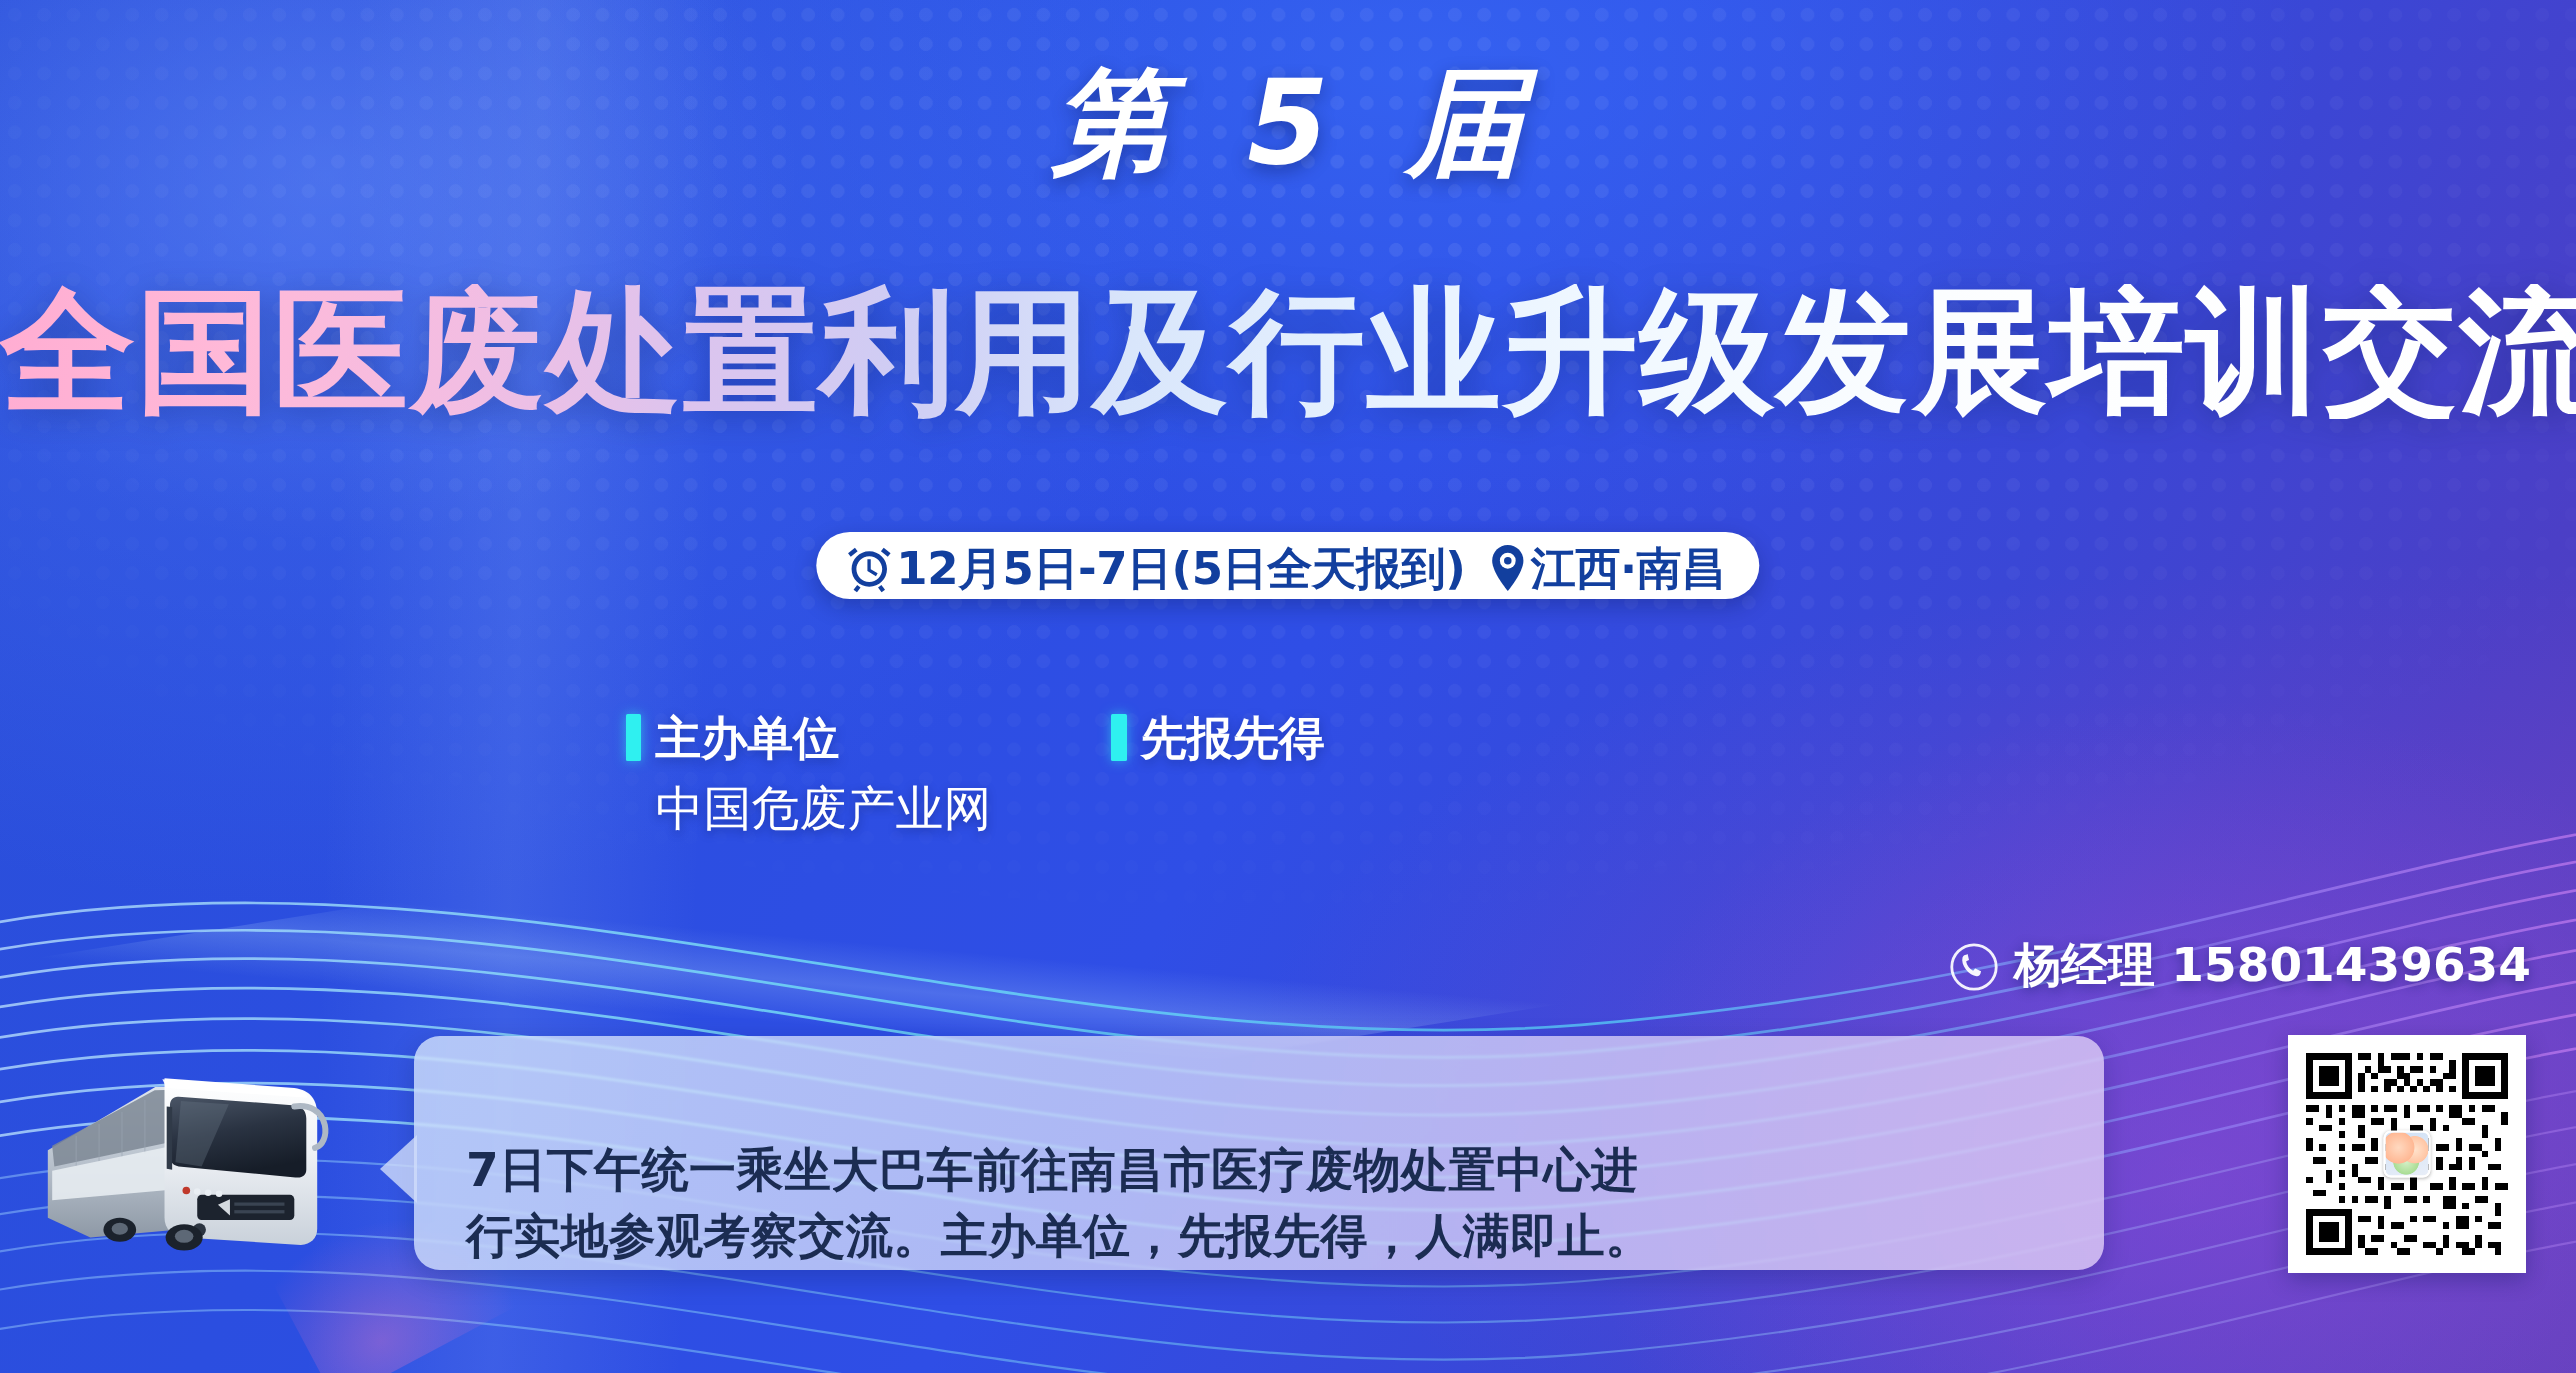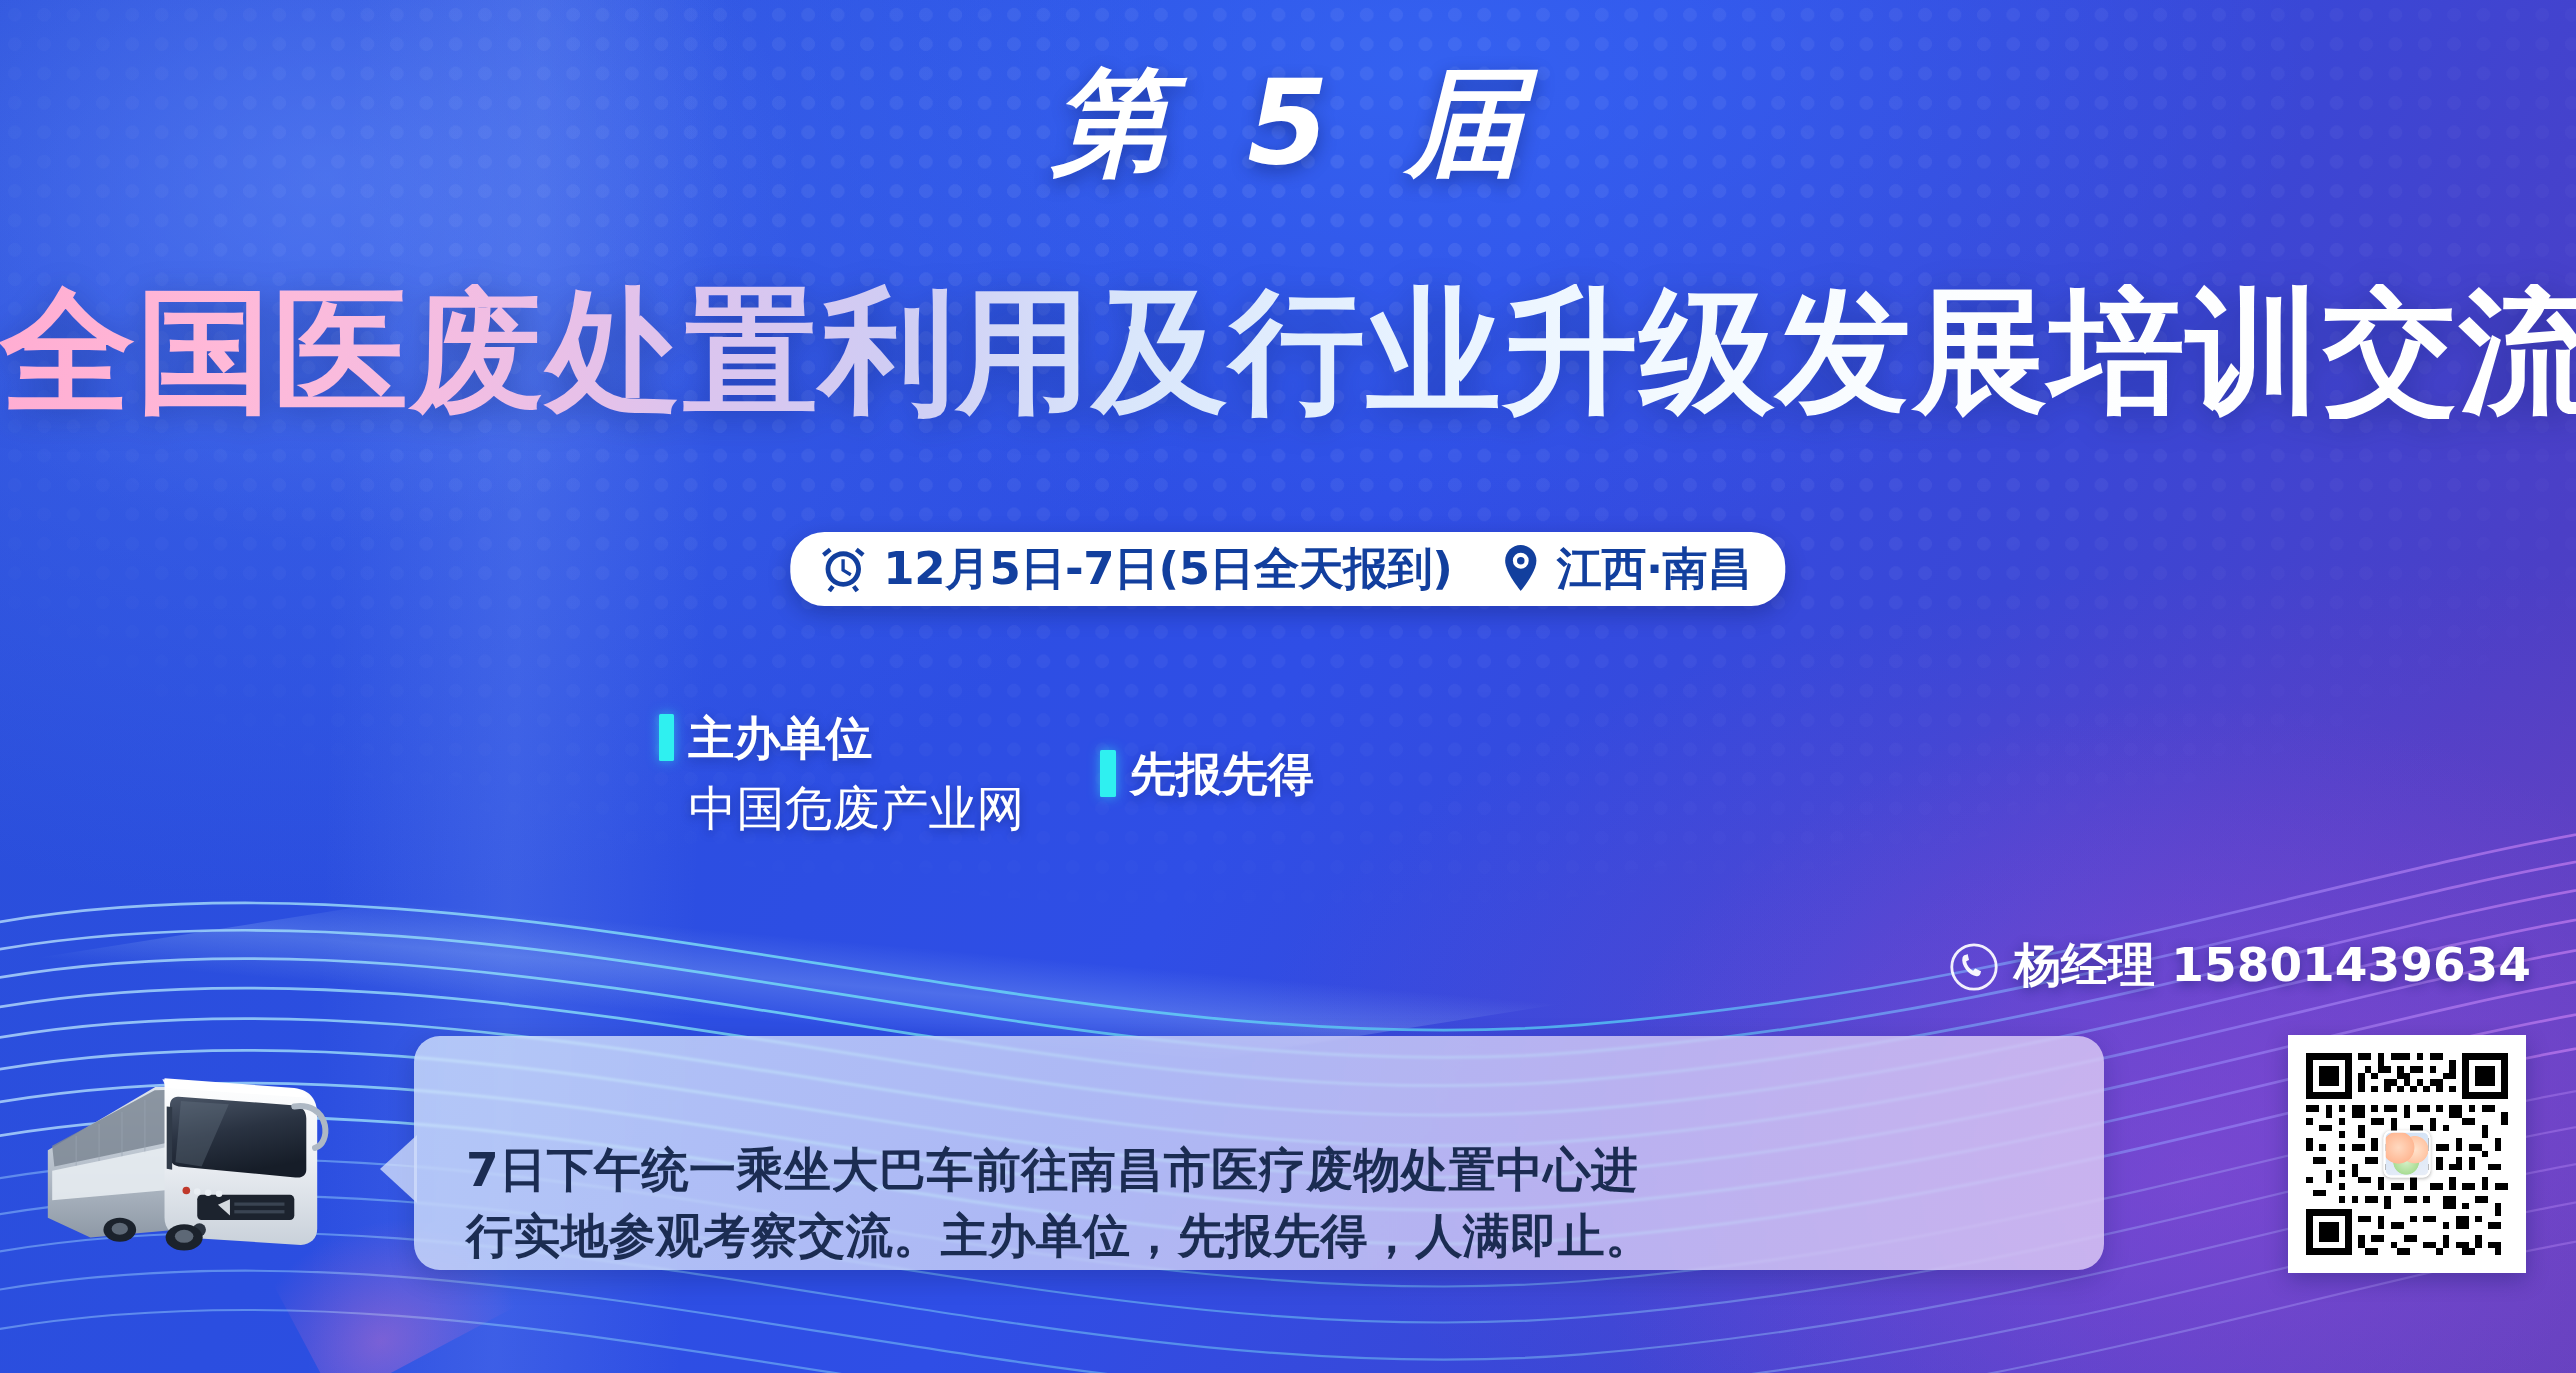--- a/index.html
+++ b/index.html
@@ -60,34 +60,34 @@
        #cfcdf4 35%, #d9e6fb 44%, #e8f3ff 55%, #f4faff 66%,
        #fdfeff 78%, #ffffff 100%);
     -webkit-background-clip:text;background-clip:text;
     color:transparent;-webkit-text-fill-color:transparent;
     filter:drop-shadow(0 6.5px 16.4px rgba(10,25,90,.35));
     white-space:nowrap;
   }
 
   .pill{
     position:absolute;top:532px;left:50%;transform:translateX(-50%);
-    display:flex;align-items:center;gap:15px;
+    display:flex;align-items:center;gap:2px;
     background:#ffffff;border-radius:34px;
-    padding:11px 34px 13px 28px;
+    padding:11px 34px 6px 28px;
     box-shadow:0 7.6px 22px rgba(8,20,75,.30);
   }
   .pill .txt{
     color:#123f9e;font-size:45px;font-weight:700;line-height:1;
     white-space:nowrap;font-family:"DejaVu Sans","Liberation Sans",sans-serif;
     letter-spacing:-.01em;
   }
   .pill .gap{width:16.4px;}
   .ico{flex:0 0 auto;display:block;}
 
-  .orgs{position:absolute;top:714px;left:659px;display:flex;gap:76px;align-items:center;}
+  .orgs{position:absolute;top:714px;left:626px;display:flex;gap:120px;}
   .org .head{display:flex;align-items:center;gap:14px;}
   .org .bar{width:15.3px;height:47px;background:#2ff0f0;border-radius:1.6px;flex:0 0 auto;
     box-shadow:0 0 12px rgba(47,240,240,.55);}
   .org .label{color:#fff;font-size:46px;font-weight:700;line-height:1;white-space:nowrap;
     font-family:"DejaVu Sans","Liberation Sans",sans-serif;
     text-shadow:0 3.3px 11px rgba(10,25,90,.35);}
   .org .name{margin-top:24px;margin-left:29.4px;color:#fff;font-size:48px;font-weight:400;
     line-height:1;white-space:nowrap;font-family:Liberation Sans, sans-serif;
     text-shadow:0 2.7px 9.8px rgba(10,25,90,.4);}
 

